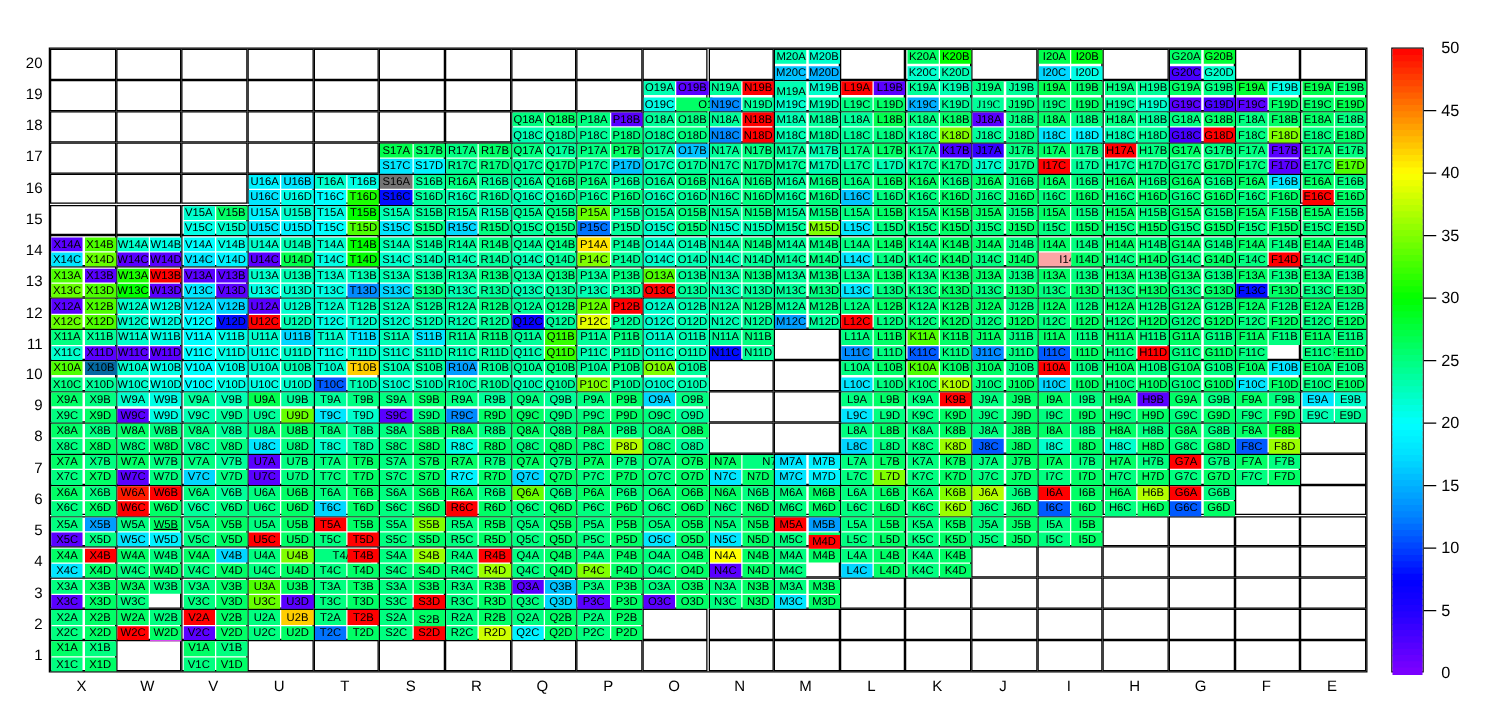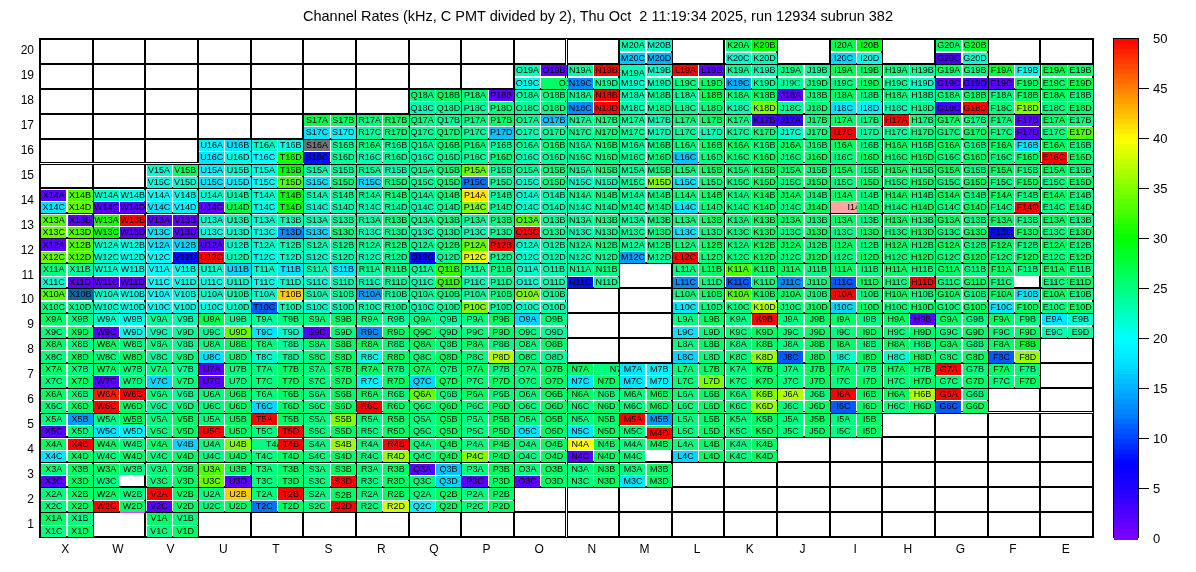--- a/index.html
+++ b/index.html
@@ -45,21 +45,20 @@
   #cbticks{position:absolute;left:1113px;top:38px;width:80px;height:500px;}
   .ctick{position:absolute;left:26px;width:10px;height:1px;background:#000;}
   .clab{position:absolute;left:40px;font-size:13px;color:#000;
         transform:translateY(-50%);font-family:"Liberation Sans",sans-serif;}
 </style>
 </head>
 <body>
 
 <div id="root">
 
-  <div id="title">Channel Rates (kHz, C PMT divided by 2), Thu Oct  2 11:19:34 2025, run 12934 subrun 382</div>
 
   <div id="yaxis">
       <div class="ylab" style="top: 5.45px;">20</div>
       <div class="ylab" style="top: 30.35px;">19</div>
       <div class="ylab" style="top: 55.25px;">18</div>
       <div class="ylab" style="top: 80.15px;">17</div>
       <div class="ylab" style="top: 105.05px;">16</div>
       <div class="ylab" style="top: 129.95px;">15</div>
       <div class="ylab" style="top: 154.85px;">14</div>
       <div class="ylab" style="top: 179.75px;">13</div>

